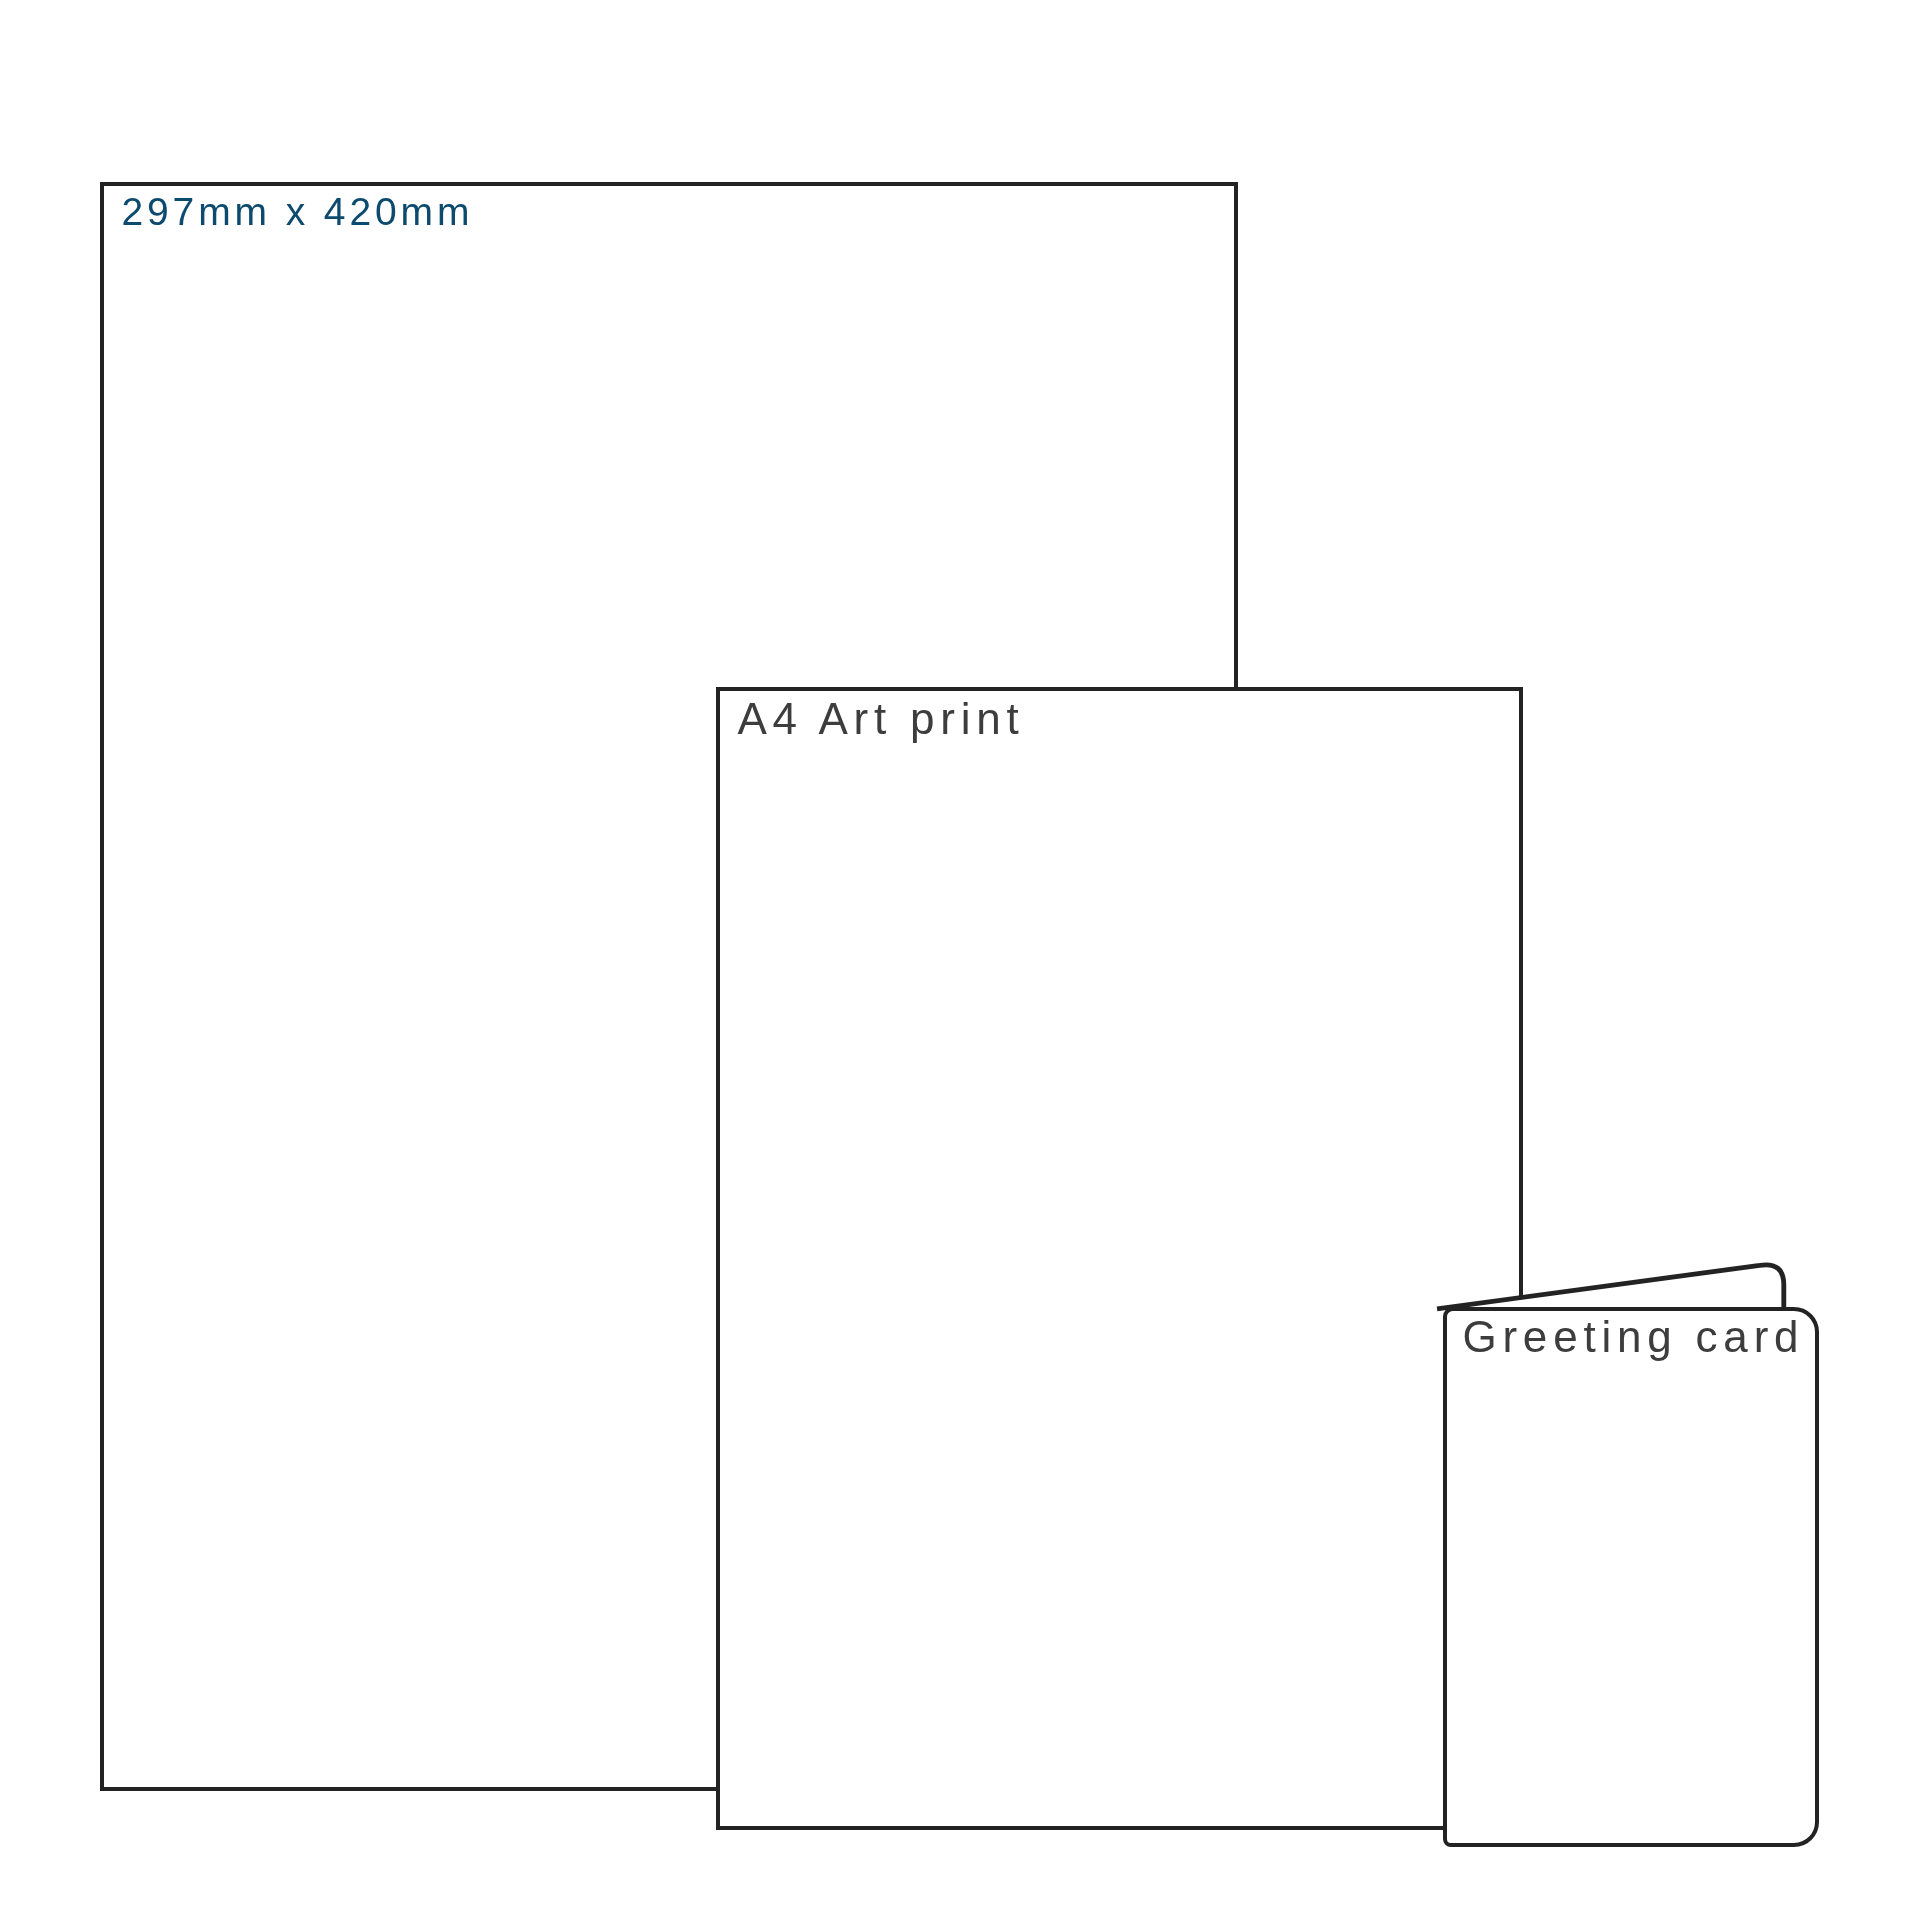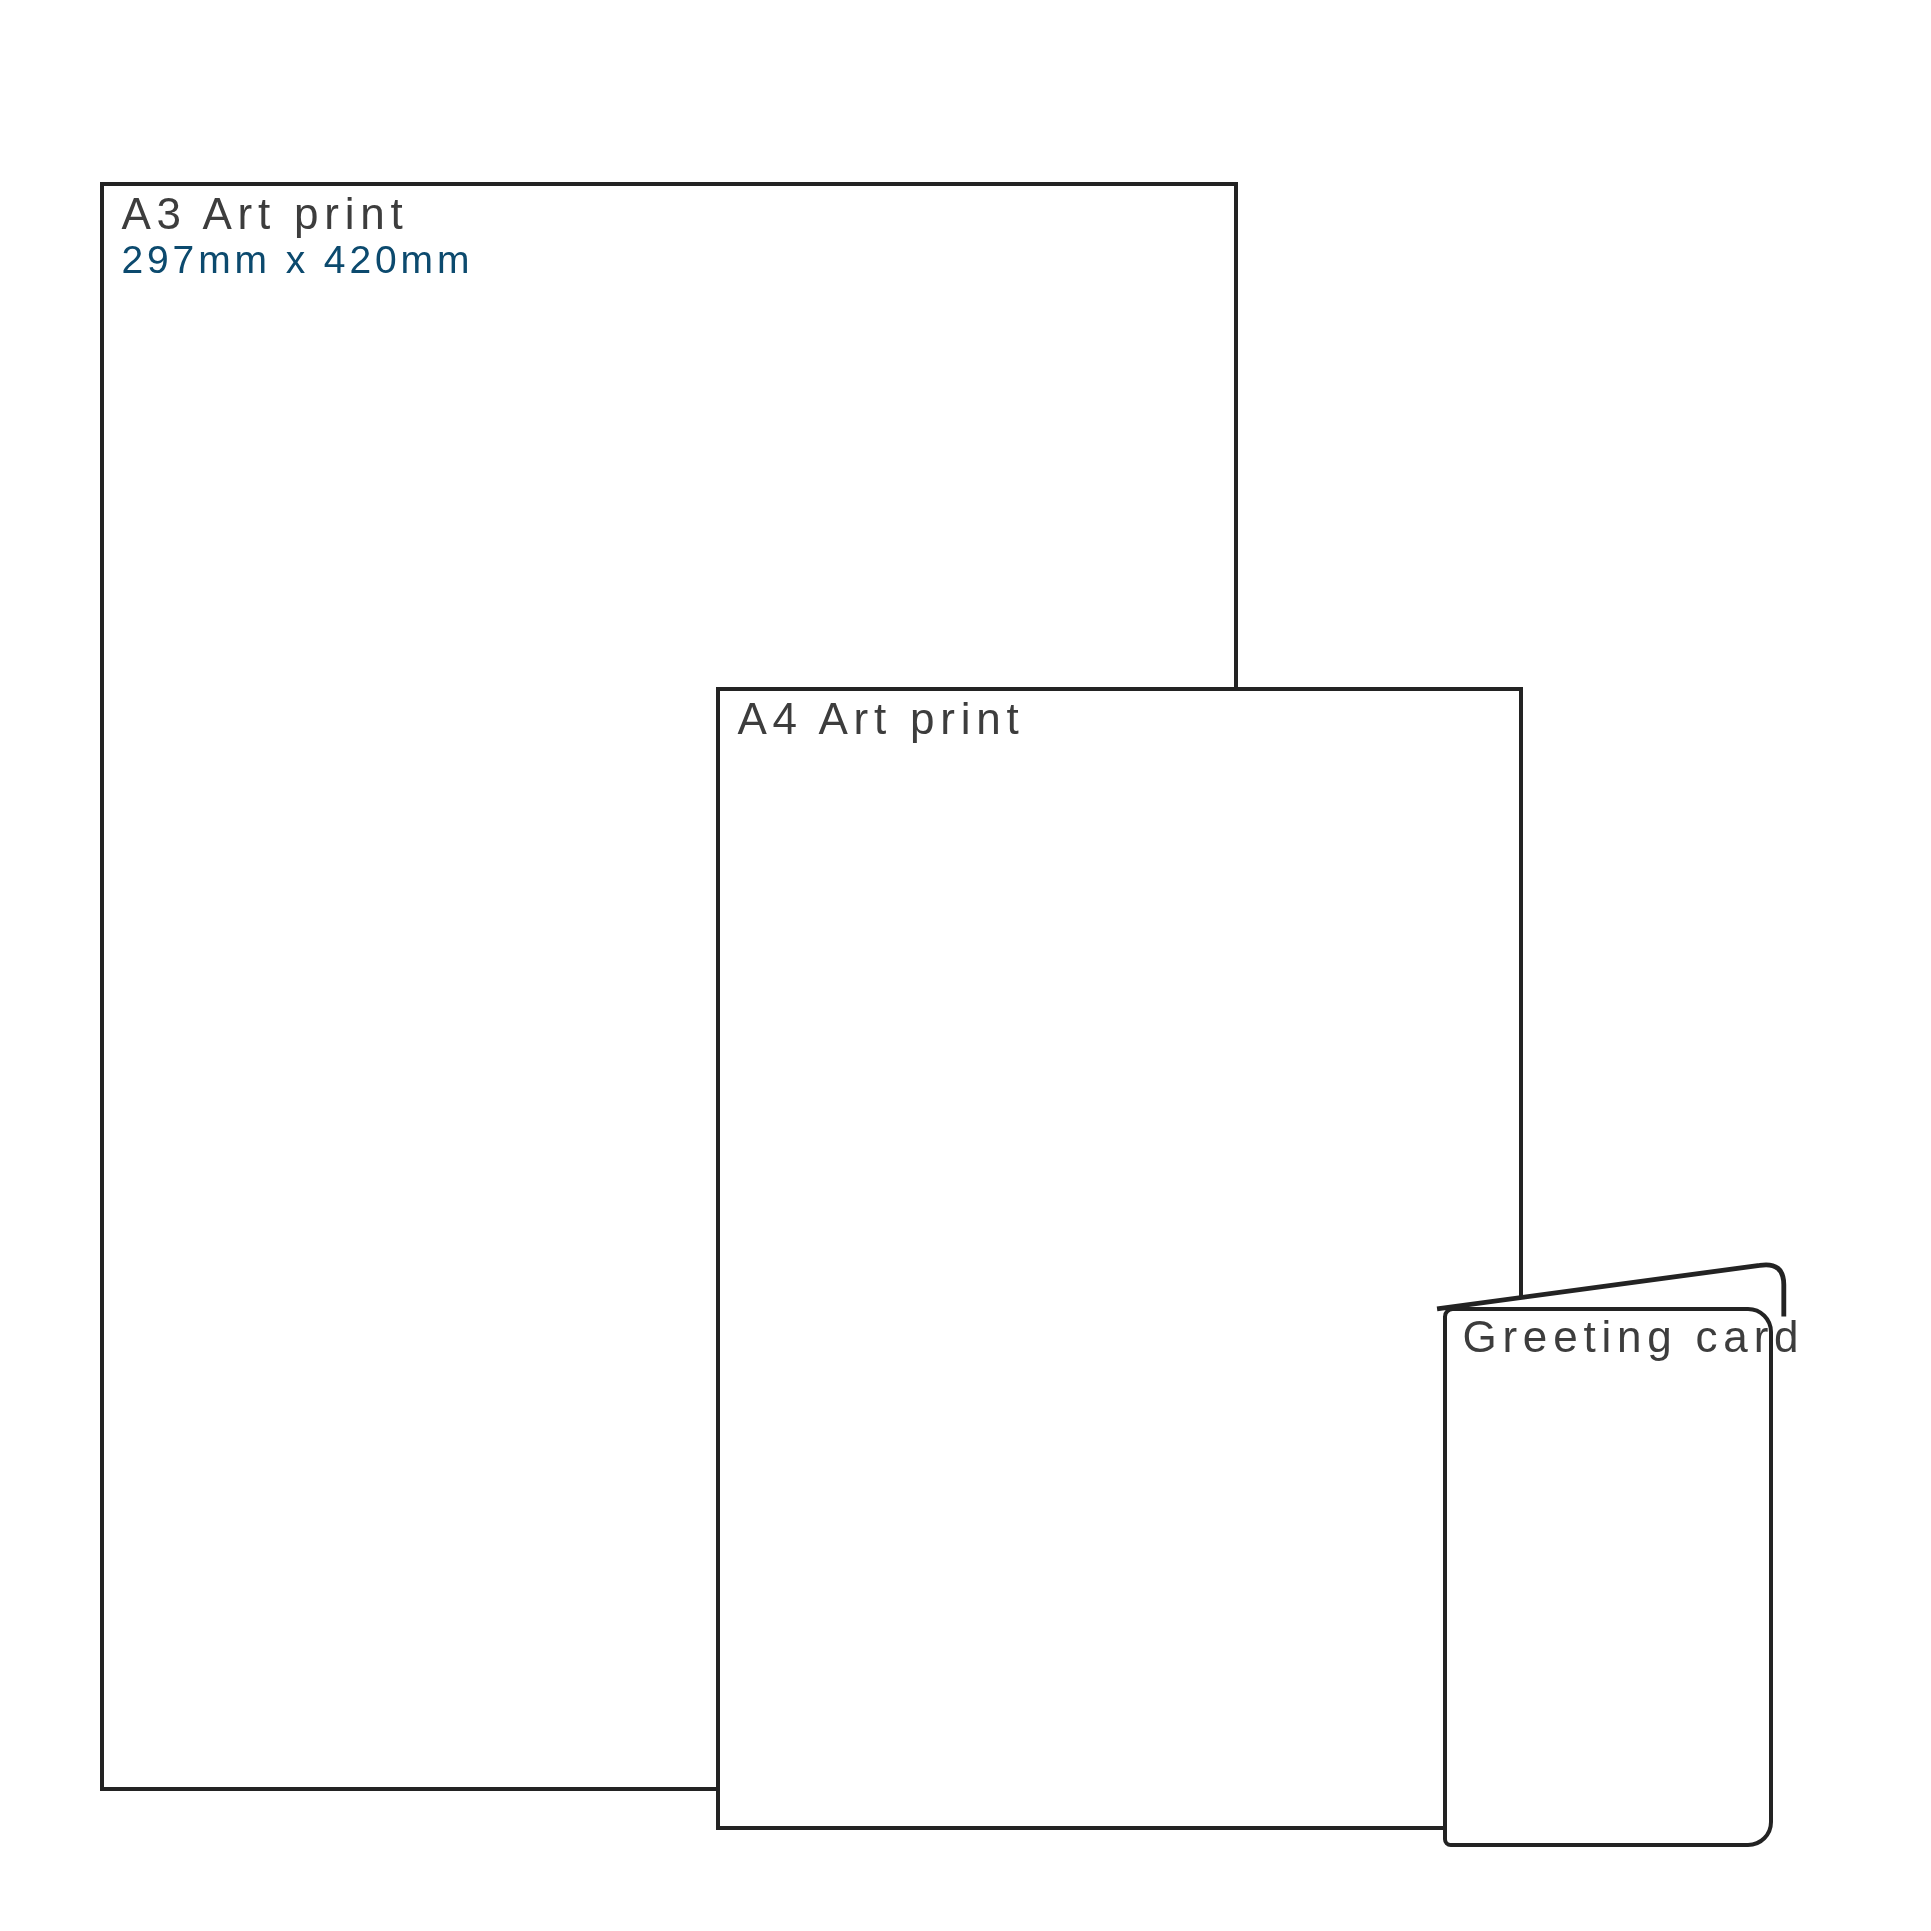--- a/index.html
+++ b/index.html
@@ -37,21 +37,21 @@
   .card-back-svg {
     position: absolute;
     left: 1410px;
     top: 1241px;
     width: 425px;
     height: 97px;
   }
   .card-front {
     left: 1443px;
     top: 1307px;
-    width: 330px;
+    width: 376px;
     height: 540px;
     border-radius: 9.7px 25px 25px 7.7px;
   }
   .label {
     padding: 3.9px 0 0 17.4px;
   }
   .card-front .label {
     padding: 1.9px 0 0 15.4px;
   }
   .label .title {
@@ -71,21 +71,20 @@
     white-space: nowrap;
   }
 </style>
 </head>
 <body>
 
 <div class="stage">
 
   <div class="paper paper-a3">
     <div class="label">
-      <div class="title">A3 Art print</div>
       <div class="dims">297mm x 420mm</div>
     </div>
   </div>
 
   <div class="paper paper-a4">
     <div class="label">
       <div class="title">A4 Art print</div>
     </div>
   </div>
 

